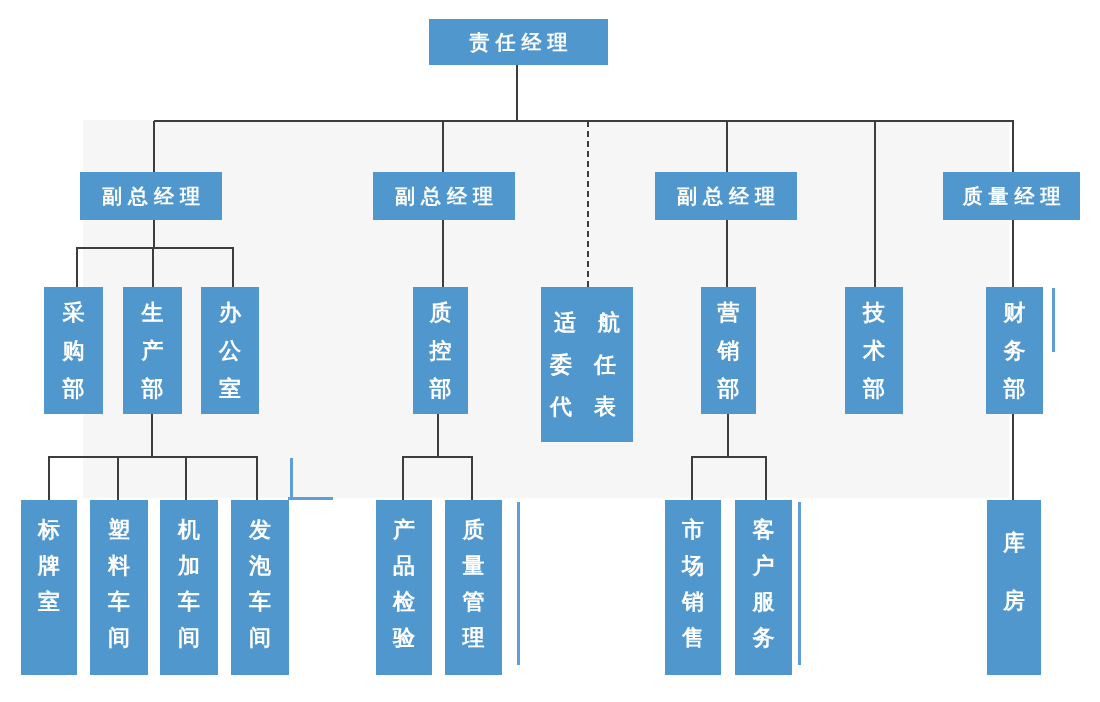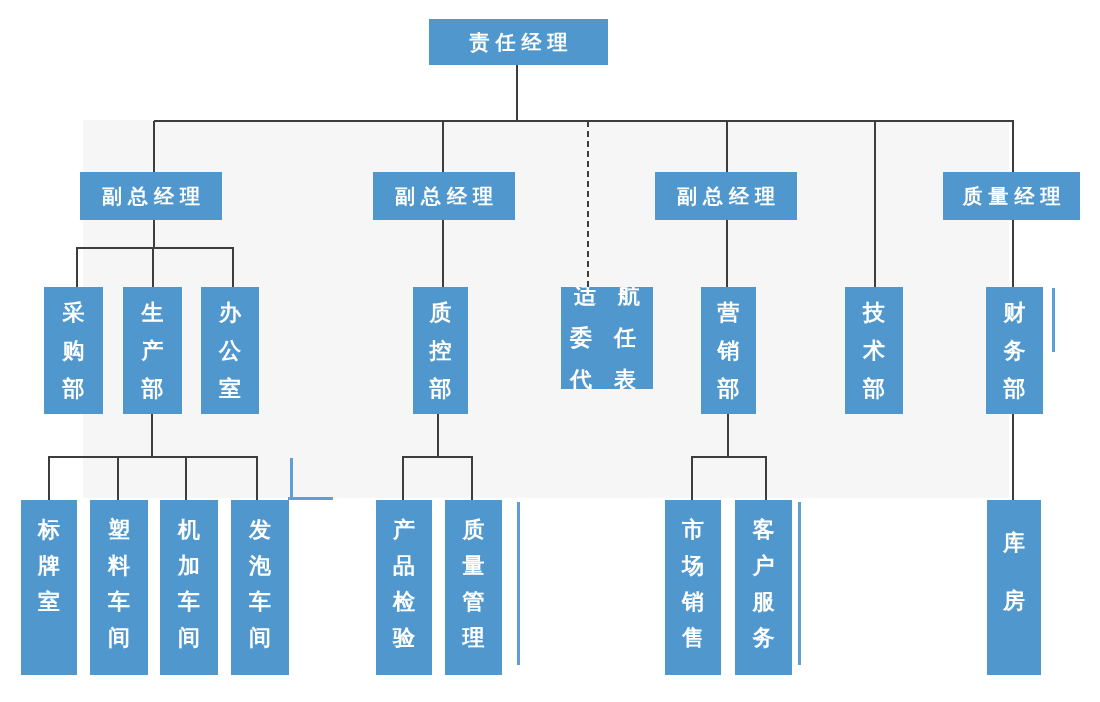--- a/index.html
+++ b/index.html
@@ -87,21 +87,21 @@
 部</div>
   <div class="node v-node" style="left:123px;top:287px;width:59px;height:127px;">生
 产
 部</div>
   <div class="node v-node" style="left:201px;top:287px;width:58px;height:127px;">办
 公
 室</div>
   <div class="node v-node" style="left:413px;top:287px;width:55px;height:127px;">质
 控
 部</div>
-  <div class="node v-node two-col" style="left:541px;top:287px;width:92px;height:102px;margin-left:20px;">适 航
+  <div class="node v-node two-col" style="left:541px;top:287px;width:92px;height:155px;">适 航
 委 任
 代 表</div>
   <div class="node v-node" style="left:701px;top:287px;width:55px;height:127px;">营
 销
 部</div>
   <div class="node v-node" style="left:845px;top:287px;width:58px;height:127px;">技
 术
 部</div>
   <div class="node v-node" style="left:986px;top:287px;width:57px;height:127px;">财
 务

